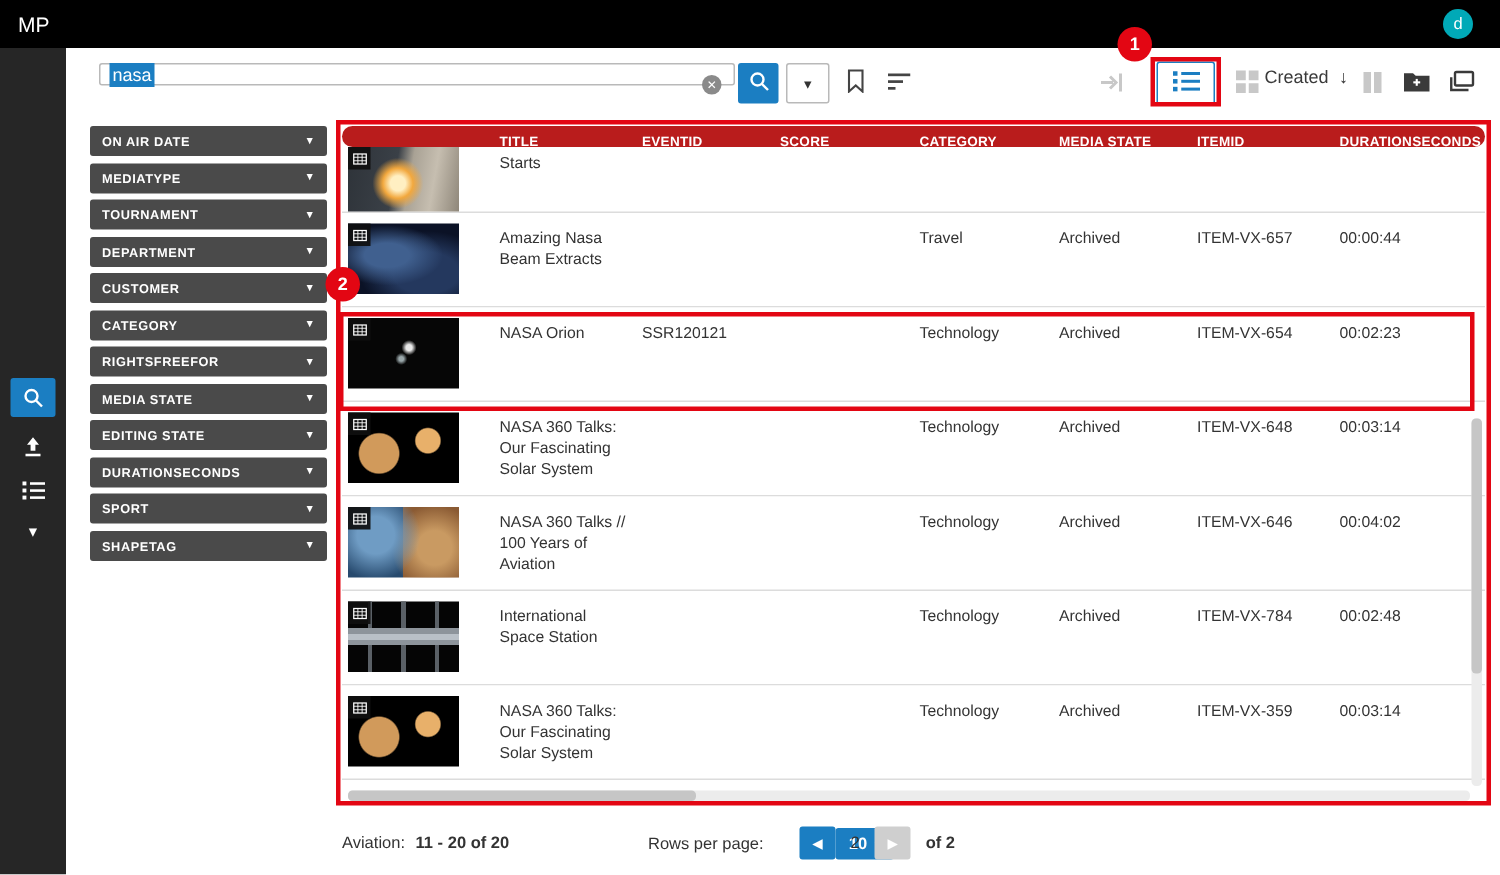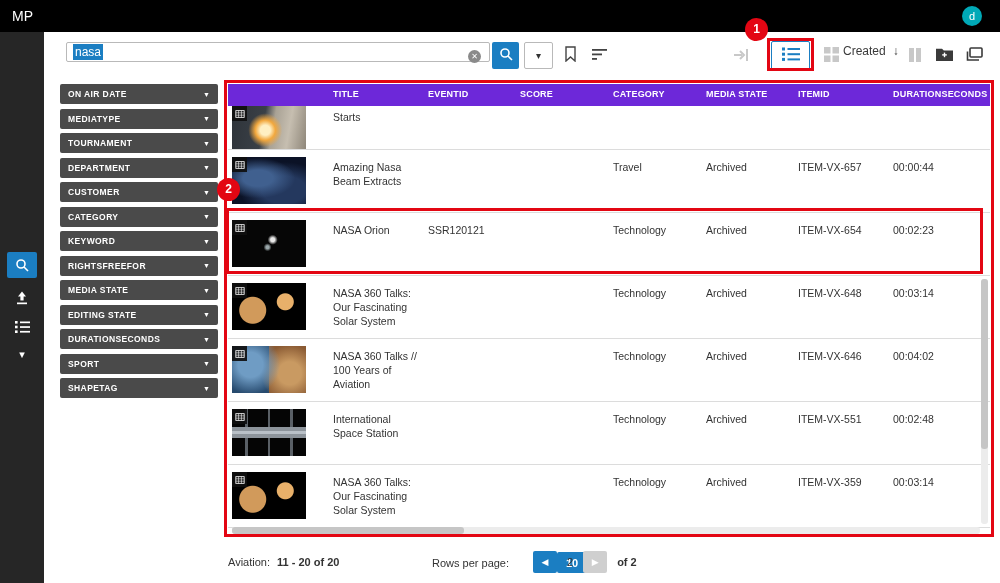--- a/index.html
+++ b/index.html
@@ -14,21 +14,21 @@
 
   
   .rail { position:absolute; left:0; top:32px; width:44px; height:551px; background:#262626; z-index:4; }
   .rail-item { position:absolute; left:0; width:44px; display:flex; justify-content:center; cursor:pointer; }
   .rail-search { top:220px; }
   .rail-search .sq { width:30px; height:26px; background:#1b7ec2; border-radius:2px;
     display:flex; align-items:center; justify-content:center; }
   .rail-upload { top:258px; } .rail-queue { top:288px; } .rail-caret { top:316px; color:#fff; font-size:11px; }
 
   
-  .search-input { position:absolute; left:66px; top:42px; width:424px; height:20px; background:#fff;
+  .search-input { position:absolute; left:66px; top:42px; width:424px; height:15px; background:#fff;
     border:1px solid #b9b9b9; border-radius:2px; display:flex; align-items:center; padding-left:6px; cursor:text; }
   .search-sel { background:#1b7ec2; color:#fff; font-size:12px; padding:1px 2px; }
   .clear-btn { position:absolute; right:8px; top:7px; width:13px; height:13px; border-radius:50%;
     background:#8a8a8a; color:#fff; font-size:8px; line-height:13px; text-align:center; cursor:pointer; }
   .search-btn { position:absolute; left:492px; top:42px; width:27px; height:27px; background:#1b7ec2;
     border:none; border-radius:2px; cursor:pointer; display:flex; align-items:center; justify-content:center; }
   .caret-btn { position:absolute; left:524px; top:42px; width:29px; height:27px; background:#fff;
     border:1px solid #b9b9b9; border-radius:2px; cursor:pointer; font-size:10px; color:#333; }
   .icon-btn { position:absolute; background:transparent; border:none; cursor:pointer;
     display:flex; align-items:center; justify-content:center; }
@@ -48,21 +48,21 @@
   
   .filter-panel { position:absolute; left:60px; top:84px; width:158px; }
   .filter-item { height:20px; margin-bottom:4.5px; background:#4a4a4a; border-radius:2px; color:#fff;
     display:flex; align-items:center; justify-content:space-between; padding:0 8px; cursor:pointer; }
   .filter-item .flabel { font-size:8.5px; font-weight:bold; letter-spacing:.4px; }
   .filter-item .fcaret { font-size:7px; }
 
   
   .table-wrap { position:absolute; left:228px; top:84px; width:762px; height:452px; background:#fff; }
   .trow { display:grid; grid-template-columns:102px 95px 92px 93px 93px 92px 95px 100px; }
-  .thead { height:22px; background:#6d28d9; }
+  .thead { height:14px; background:#b91c1c;border-radius:7px; }
   .th { font-size:9px; font-weight:bold; color:#fff; letter-spacing:.2px; padding:5px 0 0 3px;
     white-space:nowrap; overflow:hidden; }
   .body-row { height:63px; border-bottom:1px solid #dcdcdc; background:#fff; overflow:hidden; cursor:pointer; }
   .body-row.clipped { height:44px; }
   .td { font-size:10.5px; color:#333; padding:10px 6px 0 3px; line-height:1.35; }
   .clipped .td { padding-top:4px; }
   .td-thumb { padding:7px 0 0 4px; }
   .clipped .td-thumb { padding-top:0; }
   .thumb { width:74px; height:47px; position:relative; background:#000; }
   .clipped .thumb { height:44px; }
@@ -272,24 +272,20 @@
   </div>
     <div class="filter-item">
     <span class="flabel">CUSTOMER</span>
     <span class="fcaret">▼</span>
   </div>
     <div class="filter-item">
     <span class="flabel">CATEGORY</span>
     <span class="fcaret">▼</span>
   </div>
     <div class="filter-item">
-    <span class="flabel">KEYWORD</span>
-    <span class="fcaret">▼</span>
-  </div>
-    <div class="filter-item">
     <span class="flabel">RIGHTSFREEFOR</span>
     <span class="fcaret">▼</span>
   </div>
     <div class="filter-item">
     <span class="flabel">MEDIA STATE</span>
     <span class="fcaret">▼</span>
   </div>
     <div class="filter-item">
     <span class="flabel">EDITING STATE</span>
     <span class="fcaret">▼</span>
@@ -424,21 +420,21 @@
                 <path d="M1 4.6 H11 M1 7.4 H11 M4.3 2 V10 M7.7 2 V10" stroke="#fff" stroke-width=".7" fill="none"></path>
               </svg>
         </span>
       </div>
     </div>
     <div class="td">International Space Station</div>
     <div class="td"></div>
     <div class="td"></div>
     <div class="td">Technology</div>
     <div class="td">Archived</div>
-    <div class="td">ITEM-VX-551</div>
+    <div class="td">ITEM-VX-784</div>
     <div class="td">00:02:48</div>
   </div>
       <div class="trow body-row">
     <div class="td td-thumb">
       <div class="thumb thumb-solar">
         <span class="badge">
           <svg width="10" height="10" viewBox="0 0 12 12">
                 <rect x="1" y="2" width="10" height="8" fill="none" stroke="#fff" stroke-width="1"></rect>
                 <path d="M1 4.6 H11 M1 7.4 H11 M4.3 2 V10 M7.7 2 V10" stroke="#fff" stroke-width=".7" fill="none"></path>
               </svg>

